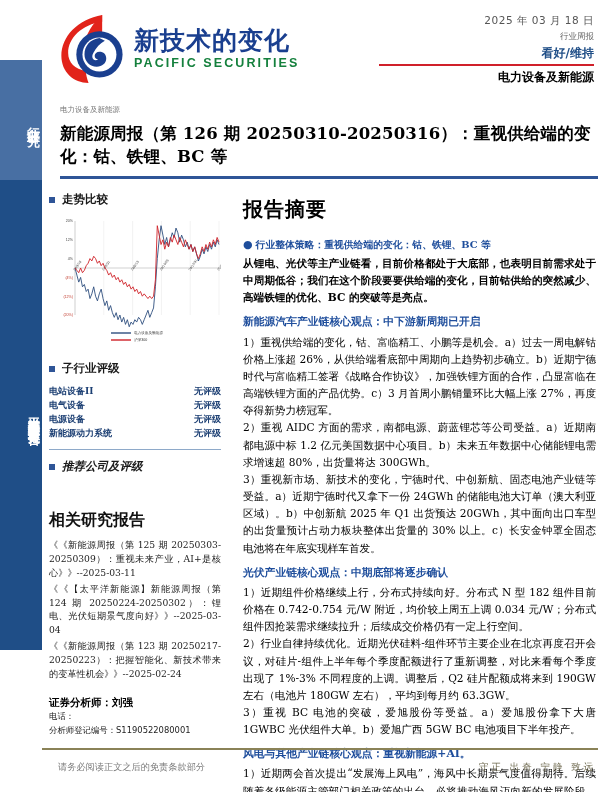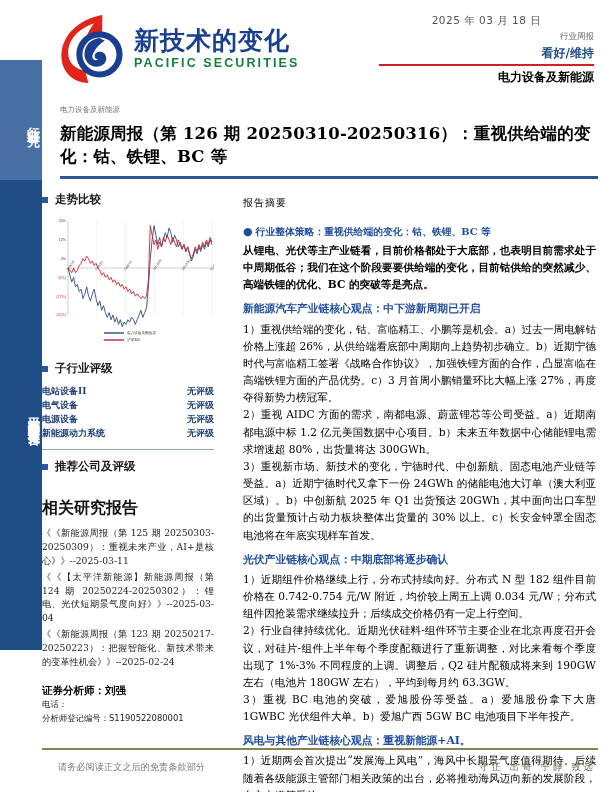--- a/index.html
+++ b/index.html
@@ -42,69 +42,69 @@
     font-family: "DejaVu Sans", "Liberation Sans", sans-serif;
     font-size: 25px; font-weight: bold; color: #1a3f8f; letter-spacing: 1px;
     line-height: 1.05;
   }
   .logo-txt-en {
     font-family: "Liberation Sans", sans-serif;
     font-size: 12.5px; font-weight: bold; color: #15803d; letter-spacing: 2.1px;
     margin-top: 1px;
   }
   .hdr-right { position: absolute; right: 18px; top: 14px; width: 215px; text-align: right; }
-  .hdr-date { font-size: 10.5px; color: #555; letter-spacing: 0.5px; text-align: center; }
+  .hdr-date { font-size: 10.5px; color: #555; letter-spacing: 0.5px; }
   .hdr-kind { font-size: 8.5px; color: #666; margin-top: 3px; }
   .hdr-rating { font-size: 12px; color: #1f4e87; font-weight: bold; margin-top: 2px; }
   .hdr-rule { height: 2.2px; background: #d0202a; margin: 2px 0 3px 0; }
   .hdr-industry { font-size: 12px; font-weight: bold; color: #000; }
 
   
   .title-block { position: absolute; left: 60px; top: 105px; width: 538px; }
   .kicker { font-size: 7.5px; color: #777; }
   .main-title {
     font-family: "DejaVu Serif", "Liberation Serif", serif;
     font-size: 16.5px; font-weight: bold; color: #000;
     line-height: 1.42; margin-top: 7px; letter-spacing: 0.2px;
   }
   .title-rule { height: 3px; background: #2f5597; margin-top: 7px; }
 
   
-  .leftcol { position: absolute; left: 42px; top: 192px; width: 172px; }
+  .leftcol { position: absolute; left: 49px; top: 192px; width: 172px; }
   .sec-head {
     display: flex; align-items: center; gap: 7px;
     font-family: "DejaVu Serif", "Liberation Serif", serif;
     font-size: 11.5px; font-weight: bold; color: #1a1a1a;
   }
   .bullet-sq { width: 6px; height: 6px; background: #2f5597; display: inline-block; }
   .chart-box { margin-top: 8px; width: 172px; height: 142px; position: relative; }
   .rating-table { margin-top: 9px; font-family: "DejaVu Serif","Liberation Serif",serif; font-size: 9px; font-weight: bold; color: #1c3f73;}
   .rt-row { display: flex; justify-content: space-between; line-height: 1.55; }
   .rt-name { white-space: normal; max-width: 104px; }
   .rt-val { white-space: nowrap; }
   .thin-rule { height: 1.6px; background: #8ea9c9; margin: 8px 0 9px 0; }
-  .rec-head { margin-bottom: 24px; }
+  .rec-head { margin-bottom: 36px; font-style: italic; }
   .rel-head {
     font-family: "DejaVu Serif","Liberation Serif",serif;
     font-size: 16px; font-weight: bold; color: #111; margin-bottom: 7px;
   }
   .rel-item {
     font-family: "DejaVu Serif","Liberation Serif",serif;
     font-size: 9.2px; color: #222; line-height: 1.5; margin-bottom: 2px;
     text-align: justify;
   }
   .analyst-block { margin-top: 16px; }
   .an-name { font-family:"DejaVu Serif","Liberation Serif",serif; font-size: 10.5px; font-weight: bold; color:#000; }
   .an-line { font-family:"DejaVu Sans","Liberation Sans",sans-serif; font-size: 8.4px; color:#222; line-height: 1.62; }
 
   
   .maincol { position: absolute; left: 243px; top: 196px; width: 353px; }
   .report-abstract-title {
     font-family: "DejaVu Serif","Liberation Serif",serif;
-    font-size: 10px; font-weight: normal; color: #000; letter-spacing: 1px;
+    font-size: 20px; font-weight: bold; color: #000; letter-spacing: 1px;
   }
   .para {
     font-family: "DejaVu Serif","Liberation Serif",serif;
     font-size: 10.6px; line-height: 1.62; color: #000;
     text-align: justify; text-justify: inter-ideograph;
     margin-top: 3px;
   }
   .para.bold { font-weight: bold; }
   .sec-blue {
     font-family: "DejaVu Serif","Liberation Serif",serif;

